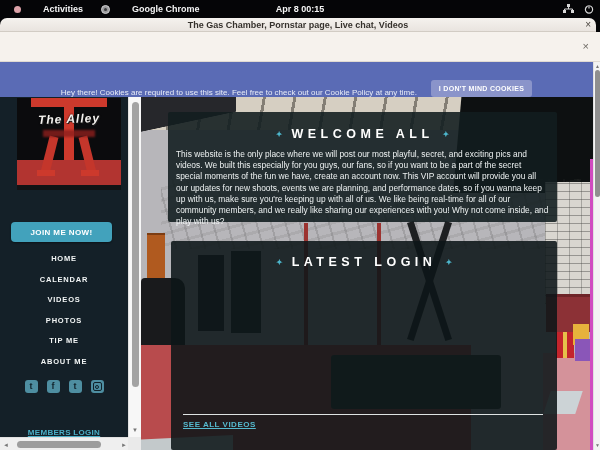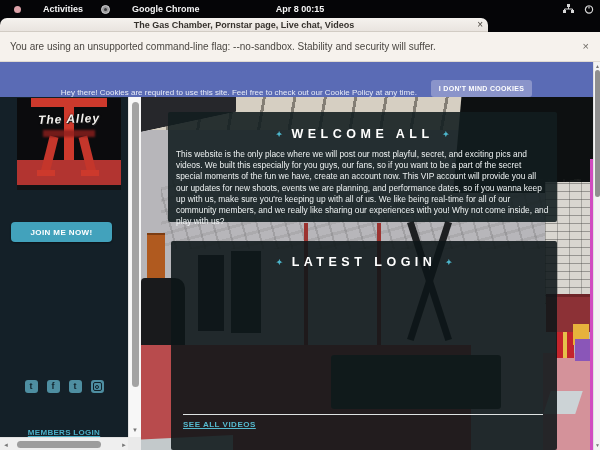--- a/index.html
+++ b/index.html
@@ -15,21 +15,21 @@
   .chrome-icon { width:9px; height:9px; border-radius:50%; background:#9a9a9c; border:1px solid #cfcfd1;
                  position:relative; }
   .chrome-icon::after { content:""; position:absolute; left:2px; top:2px; width:3px; height:3px;
                         border-radius:50%; background:#3b3b3d; }
   #clock { position:absolute; left:50%; transform:translateX(-50%); top:0; height:18px;
            display:flex; align-items:center; }
   .tb-right { position:absolute; right:6px; top:0; height:18px; display:flex; align-items:center; gap:10px; }
   .tb-right svg { display:block; }
 
   
-  #titlebar { position:absolute; left:0; top:18px; width:488px; height:14px;
+  #titlebar { position:absolute; left:0; top:18px; width:596px; height:14px;
               background:linear-gradient(#f5f2ee,#e9e4df); border-bottom:1px solid #d2ccc4;
               border-radius:7px 7px 0 0; }
   #window-title { position:absolute; left:0; right:0; top:0; height:14px; text-align:center;
                   font-size:9px; font-weight:bold; color:#36322d; line-height:15px; }
   .close-x { position:absolute; right:5px; top:0; height:14px; line-height:14px; font-size:10px;
              color:#4a463f; cursor:default; }
 
   
   #notifbar { position:absolute; left:0; top:32px; width:600px; height:30px; background:#f6f2ed;
               border-bottom:1px solid #e0dad2; }
@@ -184,21 +184,20 @@
     </span>
   </div>
 </div>
 
 <div id="titlebar">
   <div id="window-title">The Gas Chamber, Pornstar page, Live chat, Videos</div>
   <span class="close-x">×</span>
 </div>
 
 <div id="notifbar">
-  <div id="notif-text">You are using an unsupported command-line flag: --no-sandbox. Stability and security will suffer.</div>
   <span id="notif-close">×</span>
 </div>
 
 <div id="cookiebar">
   <span id="cookie-msg">Hey there! Cookies are required to use this site. Feel free to check out our Cookie Policy at any time.</span>
   <button id="cookie-btn">I DON'T MIND COOKIES</button>
 </div>
 
 <div id="page">
 
@@ -209,20 +208,28 @@
       <div class="logo-topbar"></div>
       <div class="logo-pole"></div>
       <div class="logo-leg leg-l"></div>
       <div class="logo-leg leg-r"></div>
       <div class="logo-foot foot-l"></div>
       <div class="logo-foot foot-r"></div>
       <div class="logo-sub"></div>
       <div id="logo-text">The Alley</div>
     </div>
     <button id="join-btn">JOIN ME NOW!</button>
+    <div id="side-nav">
+      <div class="nav-item">HOME</div>
+      <div class="nav-item">CALENDAR</div>
+      <div class="nav-item">VIDEOS</div>
+      <div class="nav-item">PHOTOS</div>
+      <div class="nav-item">TIP ME</div>
+      <div class="nav-item">ABOUT ME</div>
+    </div>
     <div id="social-row">
       <div class="soc">t</div>
       <div class="soc">f</div>
       <div class="soc">t</div>
       <div class="soc">
         <span class="insta-frame"></span>
         <span class="insta-lens"></span>
       </div>
     </div>
     <div id="members-login">MEMBERS LOGIN</div>

